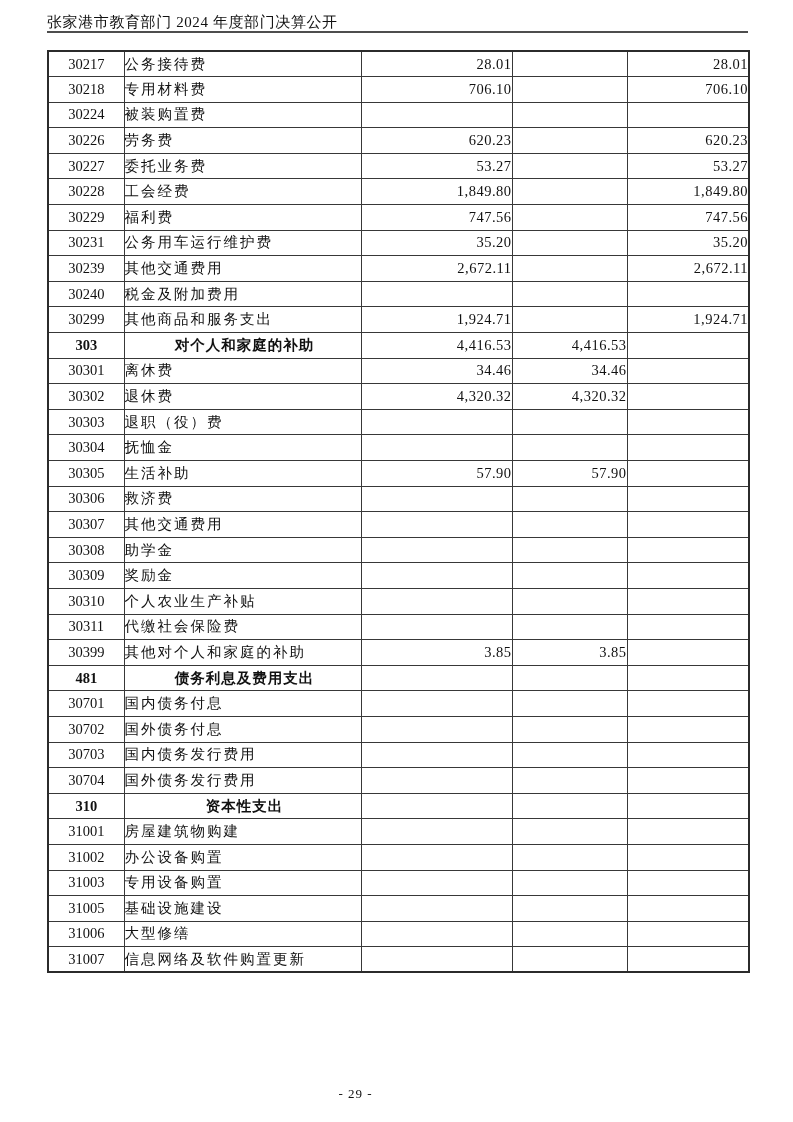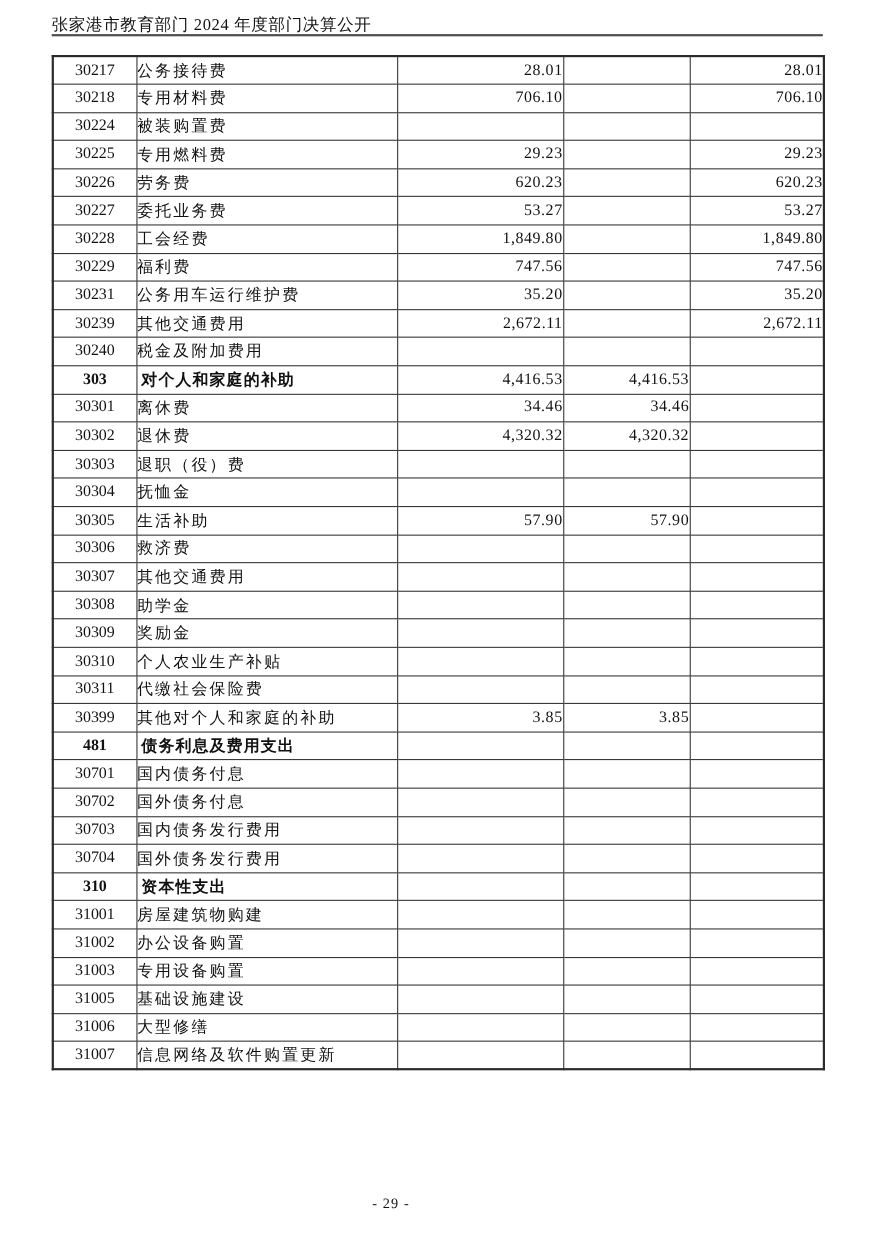--- a/index.html
+++ b/index.html
@@ -40,21 +40,21 @@
     padding: 0;
     vertical-align: middle;
     overflow: hidden;
     white-space: nowrap;
   }
   td.code-cell { padding-left: 4px; text-align: center; }
   td.name-cell { padding-left: 19px; letter-spacing: 2px; }
   td.num-cell  { text-align: right; padding-right: 5px; letter-spacing: 0.5px; }
   tr.section-row td.code-cell,
   tr.section-row td.name-cell { font-weight: bold; }
-  tr.section-row td.name-cell { padding-left: 4px; letter-spacing: 1px; }
+  tr.section-row td.name-cell { padding-left: 4px; letter-spacing: 1px; text-align: center; }
   .page-footer {
     position: absolute;
     left: 0; top: 1086px;
     width: 711px;
     text-align: center;
     font-size: 13px;
     letter-spacing: 1px;
   }
 </style>
 </head>
@@ -88,27 +88,20 @@
     <td class="num-cell">706.10</td>
   </tr>
       <tr>
     <td class="code-cell">30224</td>
     <td class="name-cell">被装购置费</td>
     <td class="num-cell"></td>
     <td class="num-cell"></td>
     <td class="num-cell"></td>
   </tr>
       <tr>
-    <td class="code-cell">30225</td>
-    <td class="name-cell">专用燃料费</td>
-    <td class="num-cell">29.23</td>
-    <td class="num-cell"></td>
-    <td class="num-cell">29.23</td>
-  </tr>
-      <tr>
     <td class="code-cell">30226</td>
     <td class="name-cell">劳务费</td>
     <td class="num-cell">620.23</td>
     <td class="num-cell"></td>
     <td class="num-cell">620.23</td>
   </tr>
       <tr>
     <td class="code-cell">30227</td>
     <td class="name-cell">委托业务费</td>
     <td class="num-cell">53.27</td>
@@ -142,20 +135,27 @@
     <td class="num-cell">2,672.11</td>
     <td class="num-cell"></td>
     <td class="num-cell">2,672.11</td>
   </tr>
       <tr>
     <td class="code-cell">30240</td>
     <td class="name-cell">税金及附加费用</td>
     <td class="num-cell"></td>
     <td class="num-cell"></td>
     <td class="num-cell"></td>
+  </tr>
+      <tr>
+    <td class="code-cell">30299</td>
+    <td class="name-cell">其他商品和服务支出</td>
+    <td class="num-cell">1,924.71</td>
+    <td class="num-cell"></td>
+    <td class="num-cell">1,924.71</td>
   </tr>
       <tr class="section-row">
     <td class="code-cell">303</td>
     <td class="name-cell">对个人和家庭的补助</td>
     <td class="num-cell">4,416.53</td>
     <td class="num-cell">4,416.53</td>
     <td class="num-cell"></td>
   </tr>
       <tr>
     <td class="code-cell">30301</td>

